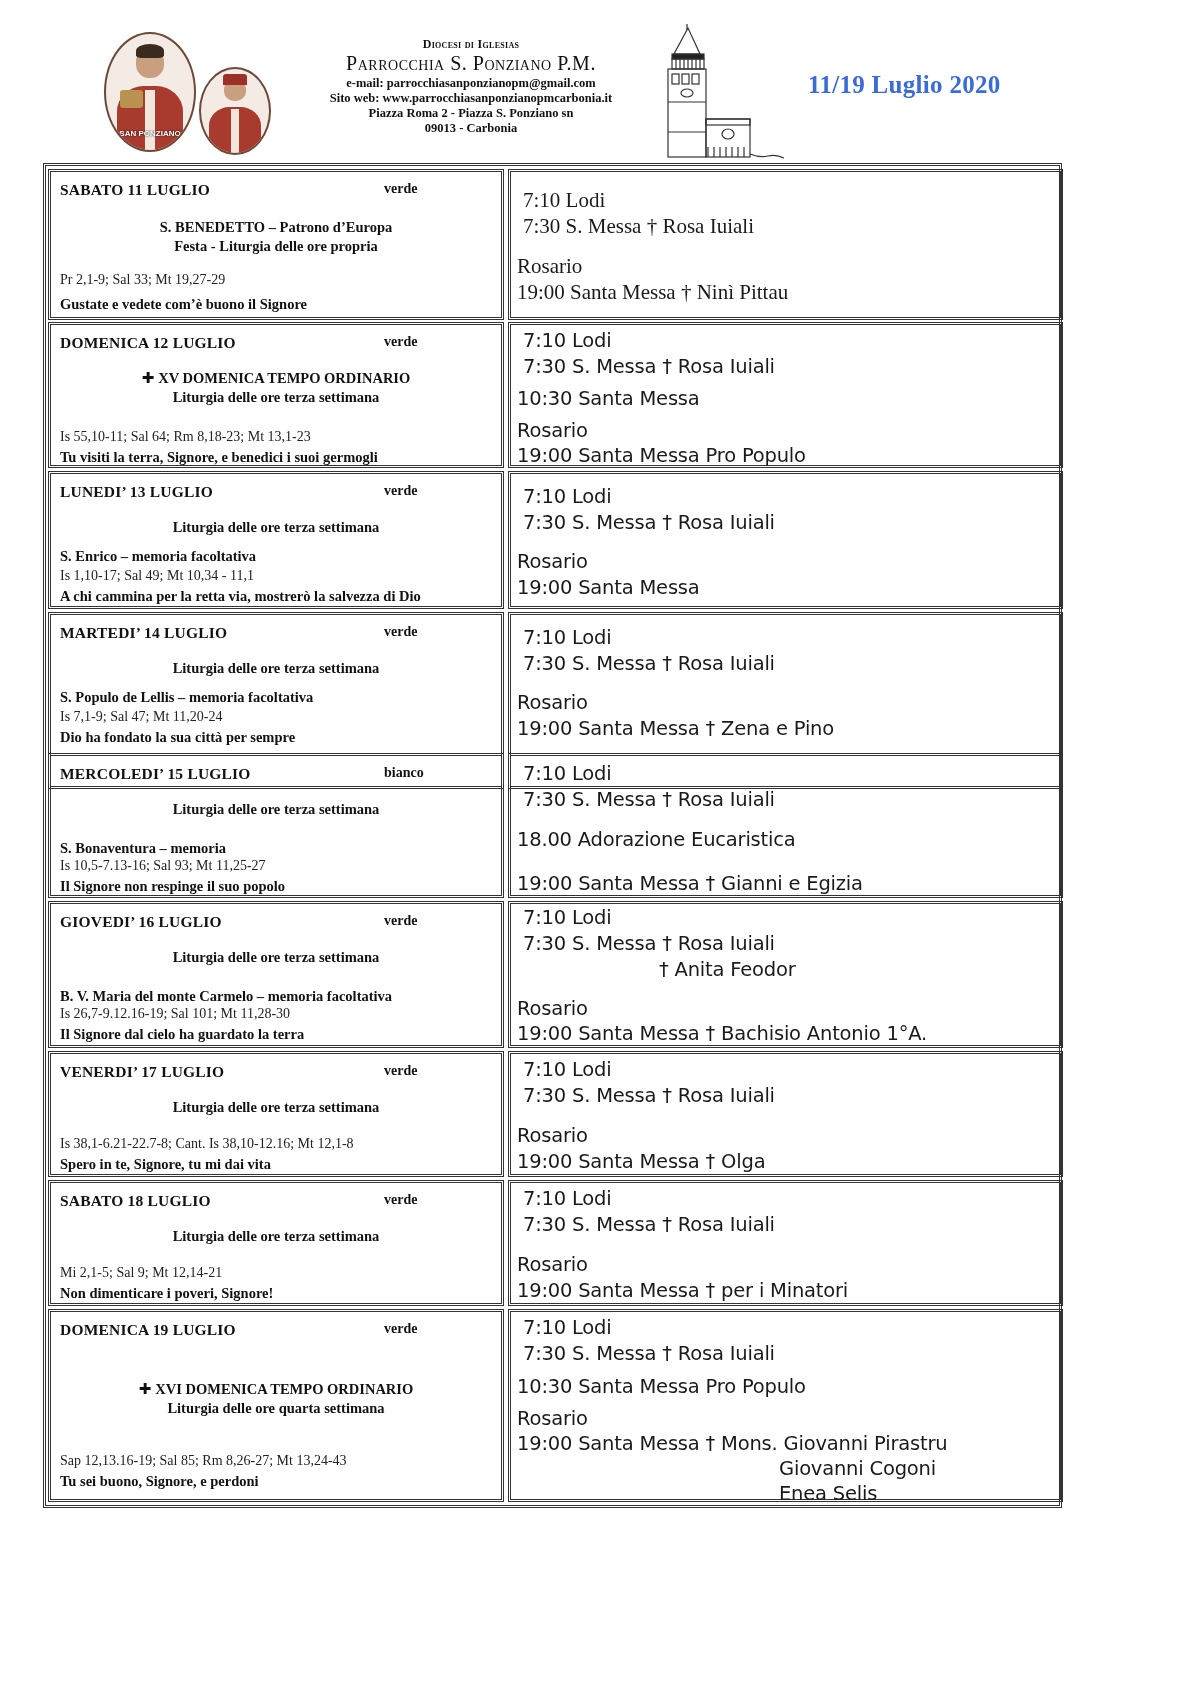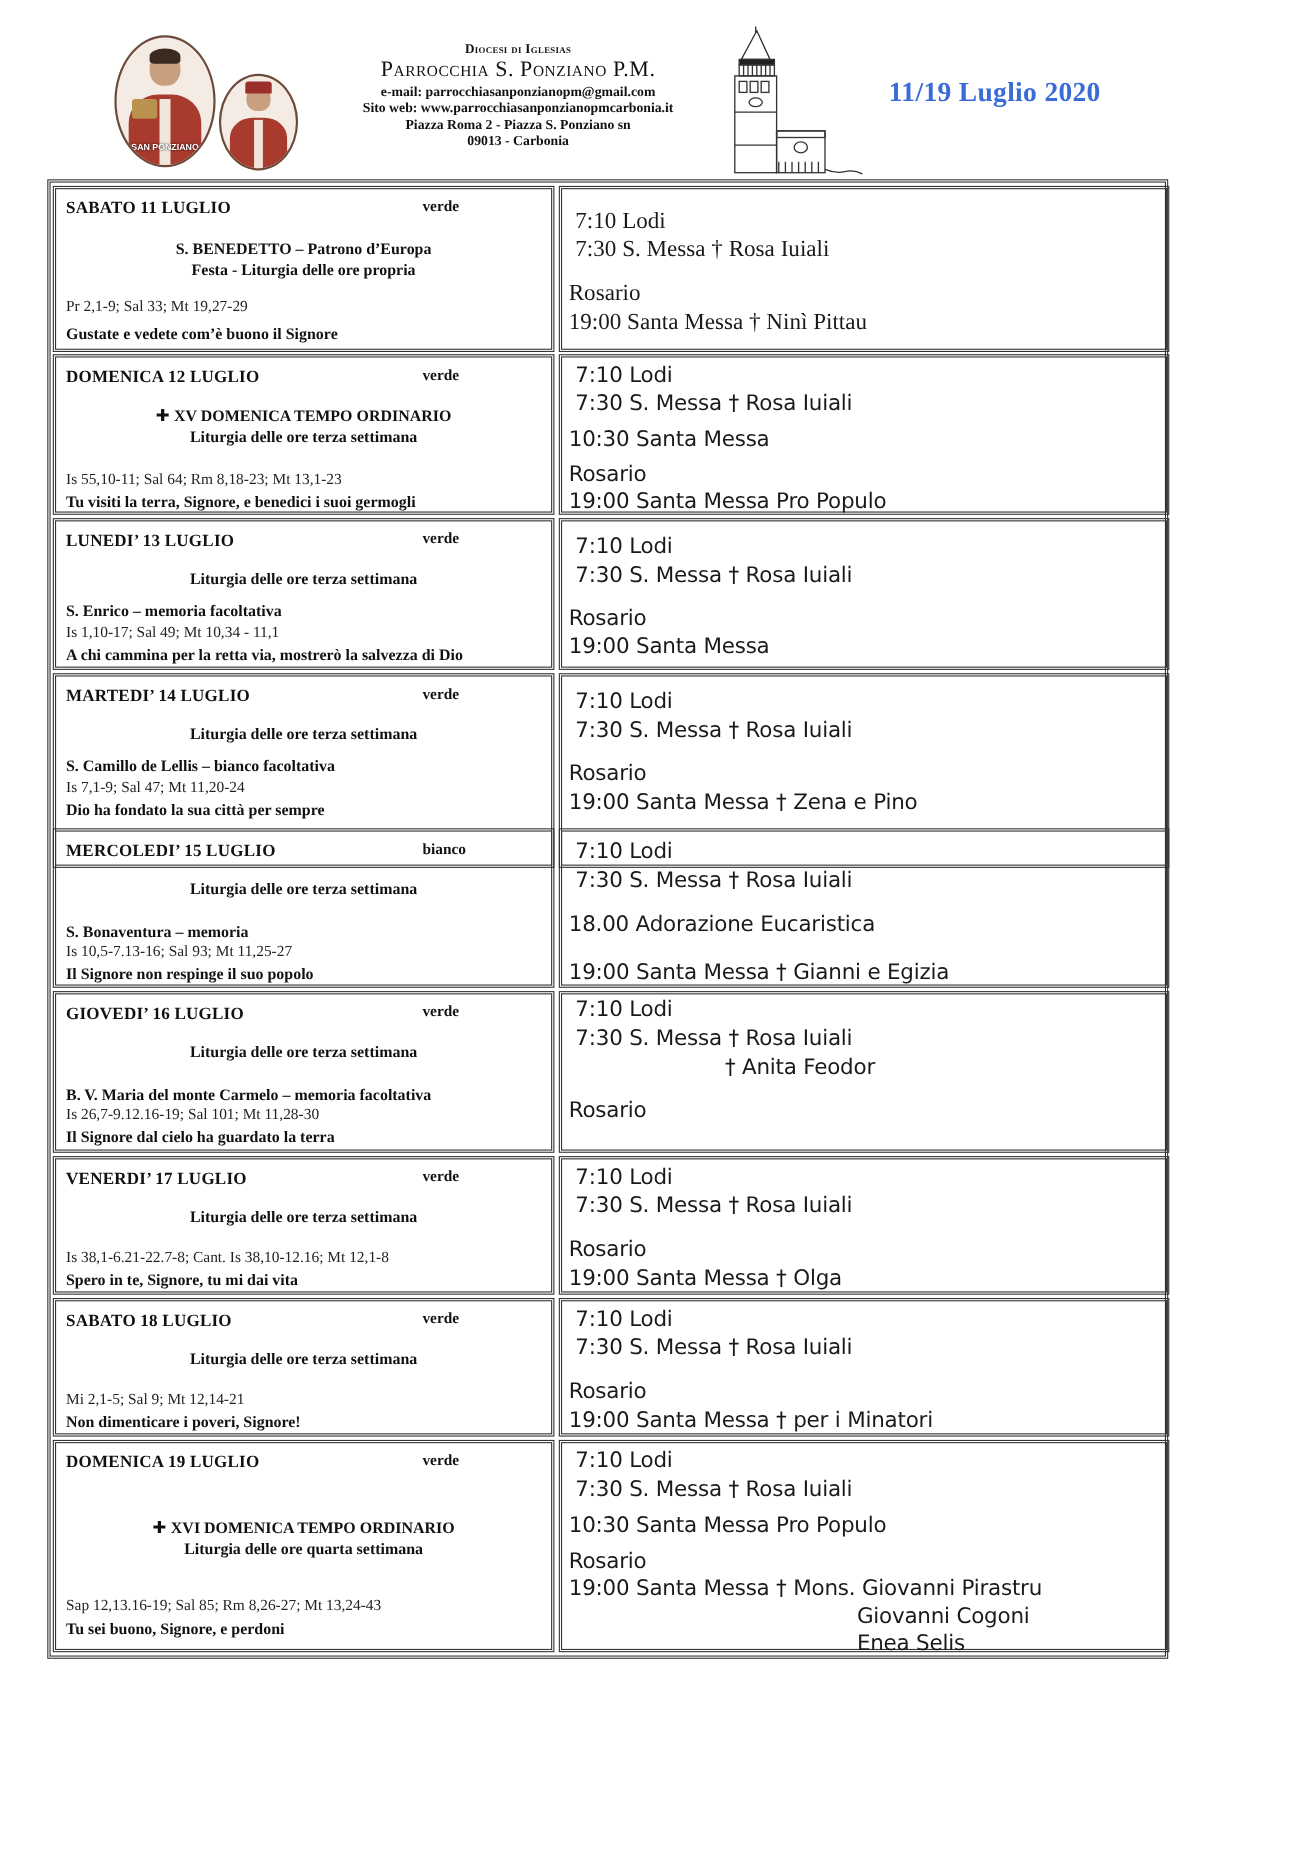--- a/index.html
+++ b/index.html
@@ -151,21 +151,21 @@
         <div class="sched-line" style="top: 102px; left: 6px;">19:00 Santa Messa</div>
       </div>
     </div>
     <div class="row" style="top: 446px; height: 177px;">
       <div class="cell cell-left">
         <div class="day-title">MARTEDI’ 14 LUGLIO</div>
         <div class="color">verde</div>
         <div class="center-block" style="top: 44px;">
           <div><span>Liturgia delle ore terza settimana</span></div>
         </div>
-        <div class="memo" style="top: 74px;">S. Camillo de Lellis – bianco facoltativa</div>
+        <div class="memo" style="top: 74px;">S. Populo de Lellis – memoria facoltativa</div>
         <div class="readings" style="top: 94px;">Is 7,1-9; Sal 47; Mt 11,20-24</div>
         <div class="psalm" style="top: 114px;">Dio ha fondato la sua città per sempre</div>
       </div>
       <div class="cell cell-right">
         <div class="sched-line" style="top: 11px; left: 12px;">7:10 Lodi</div>
         <div class="sched-line" style="top: 37px; left: 12px;">7:30 S. Messa † Rosa Iuiali</div>
         <div class="sched-line" style="top: 76px; left: 6px;">Rosario</div>
         <div class="sched-line" style="top: 102px; left: 6px;">19:00 Santa Messa † Zena e Pino</div>
       </div>
     </div>
@@ -196,20 +196,21 @@
         </div>
         <div class="memo" style="top: 84px;">B. V. Maria del monte Carmelo – memoria facoltativa</div>
         <div class="readings" style="top: 102px;">Is 26,7-9.12.16-19; Sal 101; Mt 11,28-30</div>
         <div class="psalm" style="top: 122px;">Il Signore dal cielo ha guardato la terra</div>
       </div>
       <div class="cell cell-right">
         <div class="sched-line" style="top: 2px; left: 12px;">7:10 Lodi</div>
         <div class="sched-line" style="top: 28px; left: 12px;">7:30 S. Messa † Rosa Iuiali</div>
         <div class="sched-line" style="top: 54px; left: 148px;">† Anita Feodor</div>
         <div class="sched-line" style="top: 93px; left: 6px;">Rosario</div>
+        <div class="sched-line" style="top: 118px; left: 6px;">19:00 Santa Messa † Bachisio Antonio 1°A.</div>
       </div>
     </div>
     <div class="row" style="top: 885px; height: 126px;">
       <div class="cell cell-left">
         <div class="day-title">VENERDI’ 17 LUGLIO</div>
         <div class="color">verde</div>
         <div class="center-block" style="top: 44px;">
           <div><span>Liturgia delle ore terza settimana</span></div>
         </div>
         <div class="readings" style="top: 82px;">Is 38,1-6.21-22.7-8; Cant. Is 38,10-12.16; Mt 12,1-8</div>

